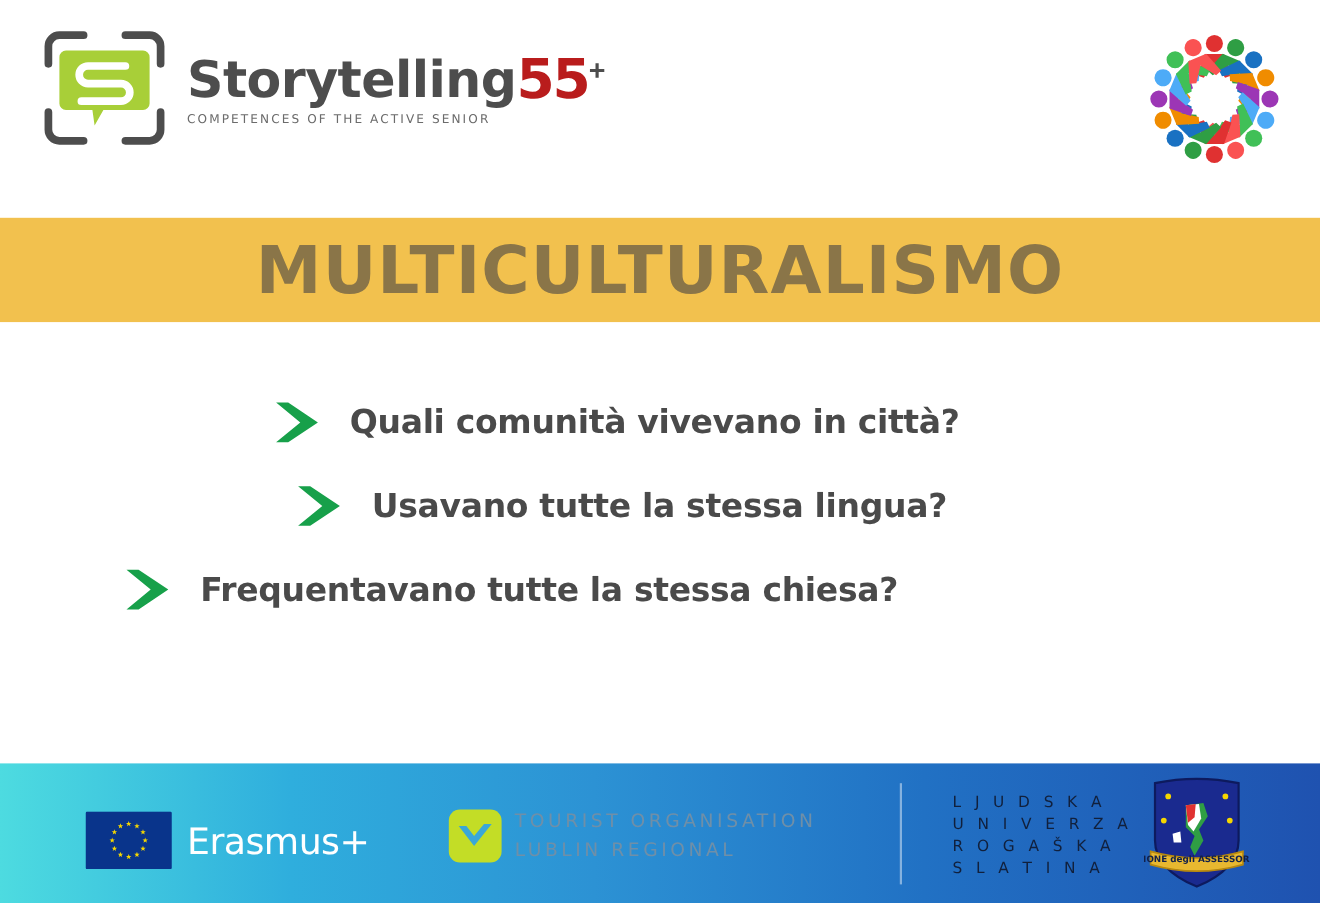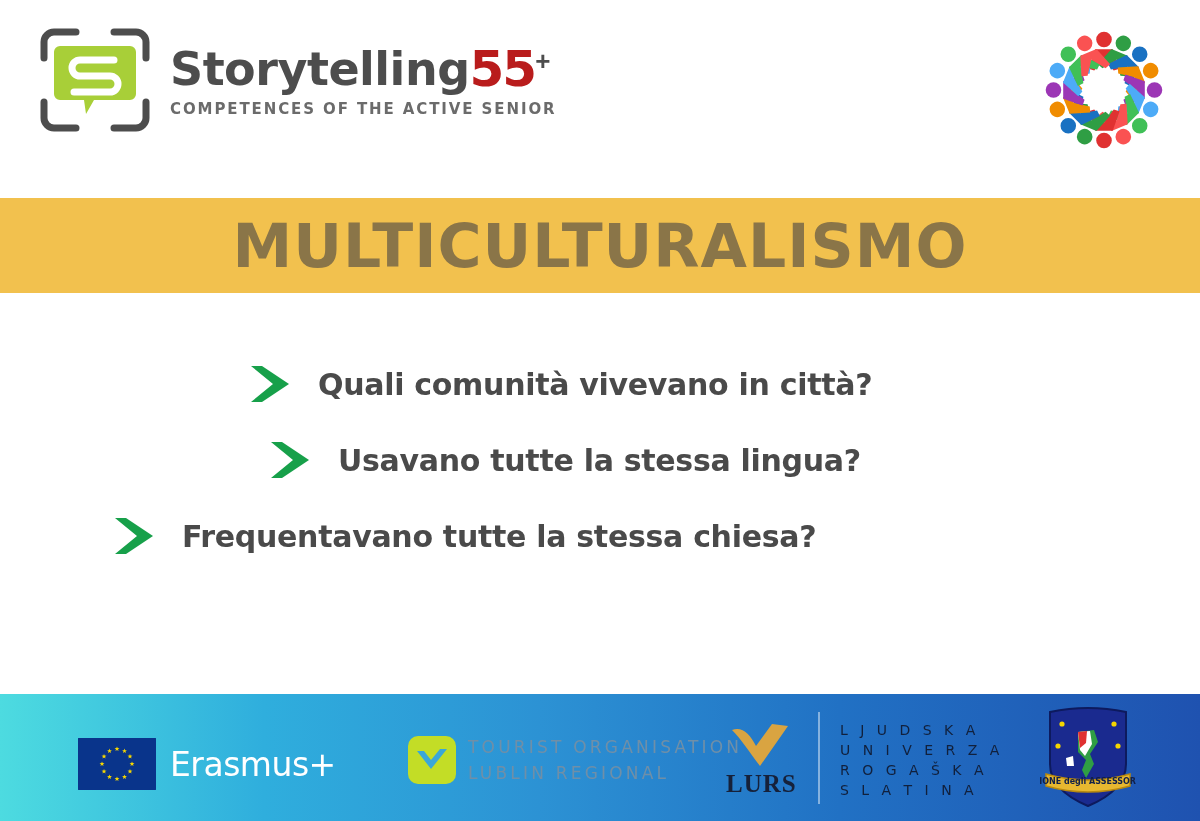--- a/index.html
+++ b/index.html
@@ -32,22 +32,22 @@
     font-size: 46px; font-weight: bold; letter-spacing: -0.5px;
     color: #4d4d4d; line-height: 1;
     font-family: "DejaVu Sans", sans-serif;
   }
   .brand-55 {
     font-size: 50px; font-weight: bold; color: #b91c1c; line-height: 0.95;
     font-family: "DejaVu Sans", sans-serif; letter-spacing: -2px;
   }
   .brand-plus { font-size: 26px; font-weight: bold; color: #4d4d4d; vertical-align: top; }
   .brand-tagline {
-    font-size: 15px; letter-spacing: 1.9px; color: #6b6b6b;
-    margin-top: 6px; font-weight: bold;
+    font-size: 11px; letter-spacing: 1.9px; color: #6b6b6b;
+    margin-top: 6px; font-weight: normal;
     font-family: "DejaVu Sans", sans-serif;
   }
   .people-logo {
     position: absolute; right: 28px; top: 22px;
     width: 136px; height: 136px;
   }
 
   
   .title-band {
     position: absolute; left: 0; top: 198px;
@@ -127,20 +127,21 @@
     font-family: "Liberation Serif", serif; letter-spacing: 1px;
   }
   .f-divider {
     position: absolute; left: 818px; top: 18px;
     width: 2px; height: 92px; background: rgba(255,255,255,0.45);
   }
   .f-lu { left: 840px; top: 28px; flex-direction: column; align-items: flex-start; gap: 4px; }
   .lu-line {
     font-size: 14px; letter-spacing: 4px; color: #11203c;
     font-family: "DejaVu Sans", sans-serif;
+    margin-left: 26px;
   }
 
   
   .f-shield { left: 1040px; top: 12px; }
   .shield-svg { width: 96px; height: 104px; display: block; }
 </style>
 </head>
 <body>
 
 <div class="slide">
@@ -298,26 +299,20 @@
         <svg width="34" height="26" viewBox="0 0 34 26">
           <path d="M2 4 L16 22 L32 2 L25 2 L16 13 L9 4 Z" fill="#3aa7d8"></path>
         </svg>
       </div>
       <div class="lublin-text">
         <span class="lublin-line">Tourist Organisation</span>
         <span class="lublin-line">Lublin Regional</span>
       </div>
     </div>
 
-    <div class="f-slot f-lurs">
-      <svg class="lurs-mark" viewBox="0 0 70 48">
-        <path d="M6 10 C16 6 24 14 30 26 L46 4 L62 6 L34 46 C26 36 16 20 6 10 Z" fill="#d9a441"></path>
-      </svg>
-      <span class="lurs-label">LURS</span>
-    </div>
 
     <div class="f-divider"></div>
 
     <div class="f-slot f-lu">
       <span class="lu-line">L J U D S K A</span>
       <span class="lu-line">U N I V E R Z A</span>
       <span class="lu-line">R O G A Š K A</span>
       <span class="lu-line">S L A T I N A</span>
     </div>
 

